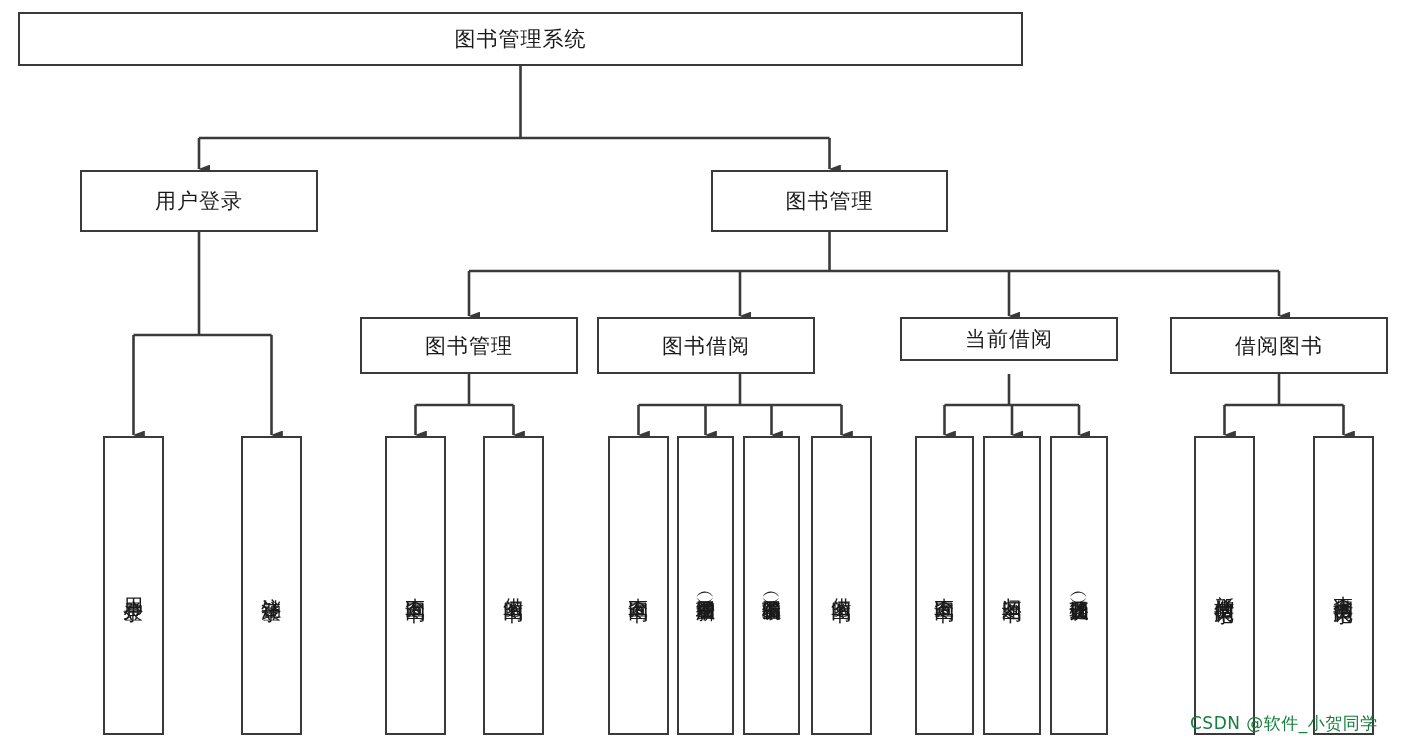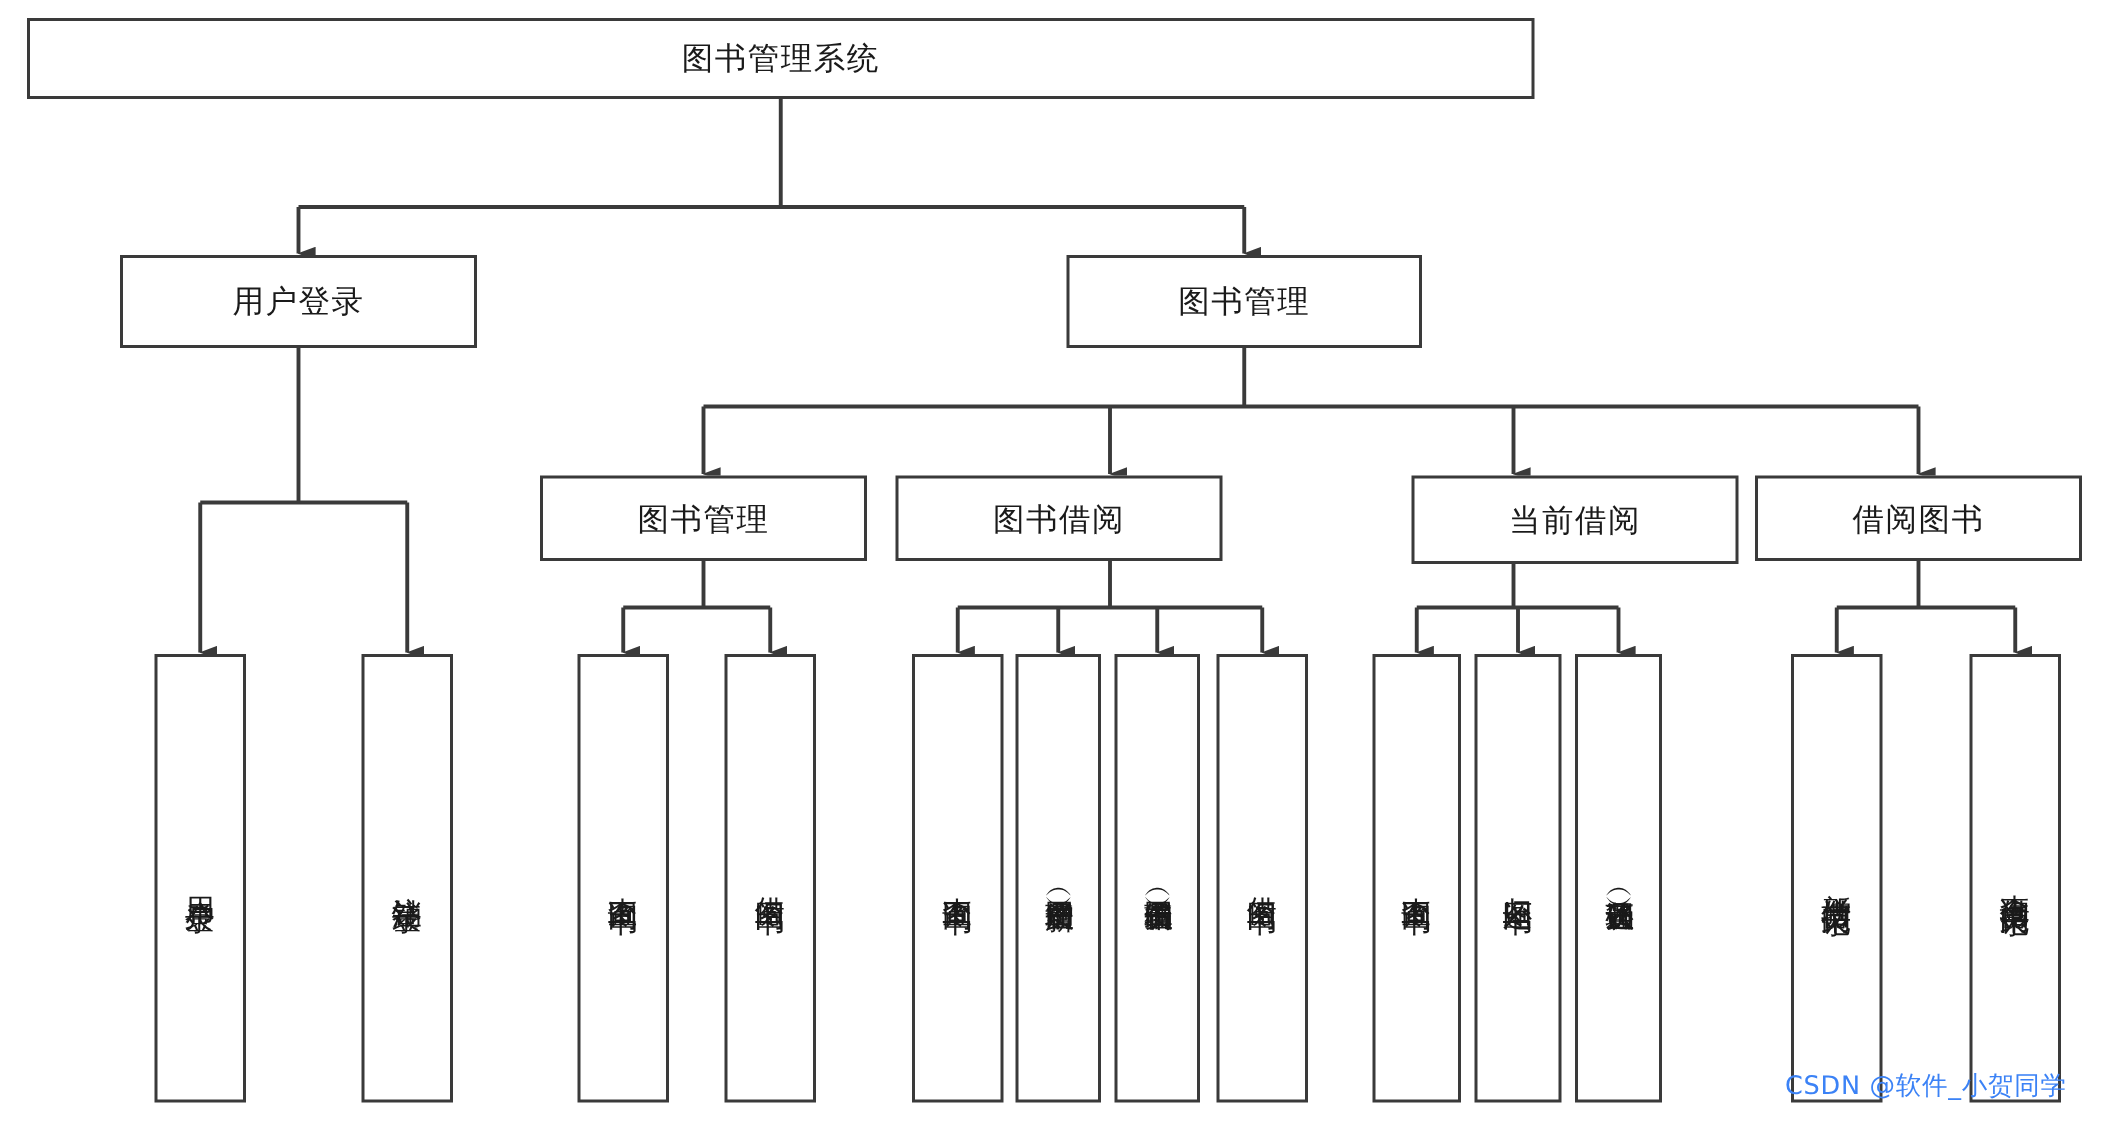--- a/index.html
+++ b/index.html
@@ -52,21 +52,21 @@
   .node.vert.tight .vtext {
     letter-spacing: 0px;
     line-height: 1.04;
     font-size: 19px;
   }
   .watermark {
     position: absolute;
     left: 1190px;
     top: 712px;
     font-size: 17px;
-    color: #3b82f6;
+    color: #15803d;
     white-space: nowrap;
     letter-spacing: 0.5px;
   }
 </style>
 </head>
 <body>
 
 <div id="stage">
   <svg id="edges" viewBox="0 0 1405 747">
     <defs>
@@ -120,21 +120,21 @@
       </div>
       <div class="node horiz" style="left: 711px; top: 170px; width: 237px; height: 62px; font-family: Liberation Mono, monospace;">
         <span>图书管理</span>
       </div>
       <div class="node horiz" style="left: 360px; top: 317px; width: 218px; height: 57px;">
         <span>图书管理</span>
       </div>
       <div class="node horiz" style="left: 597px; top: 317px; width: 218px; height: 57px;">
         <span>图书借阅</span>
       </div>
-      <div class="node horiz" style="left: 941px; top: 317px; width: 218px; height: 59px;">
+      <div class="node horiz" style="left: 900px; top: 317px; width: 218px; height: 44px;">
         <span>当前借阅</span>
       </div>
       <div class="node horiz" style="left: 1170px; top: 317px; width: 218px; height: 57px;">
         <span>借阅图书</span>
       </div>
       <div class="node vert" style="left: 103px; top: 436px; width: 61px; height: 299px;">
         <span class="vtext">用户登录</span>
       </div>
       <div class="node vert" style="left: 241px; top: 436px; width: 61px; height: 299px;">
         <span class="vtext">注销登录</span>

